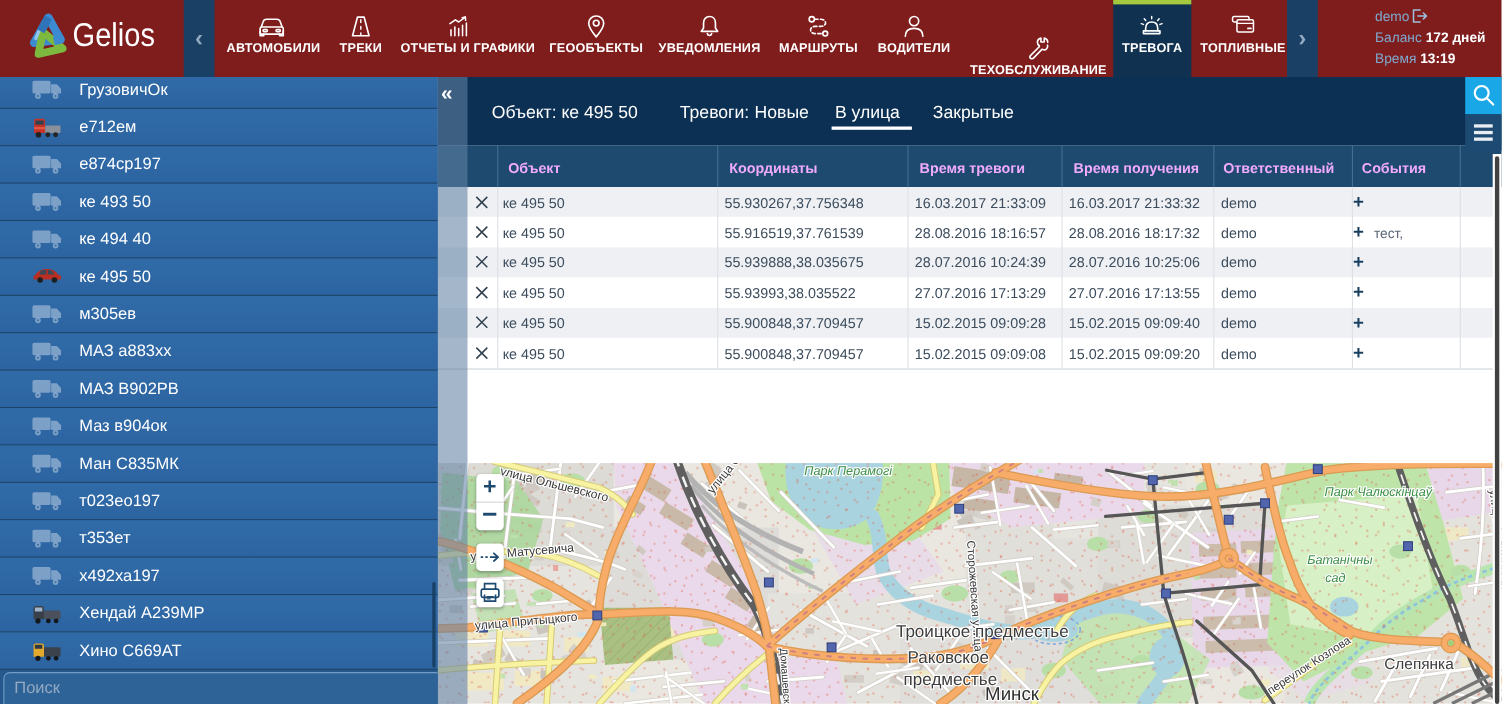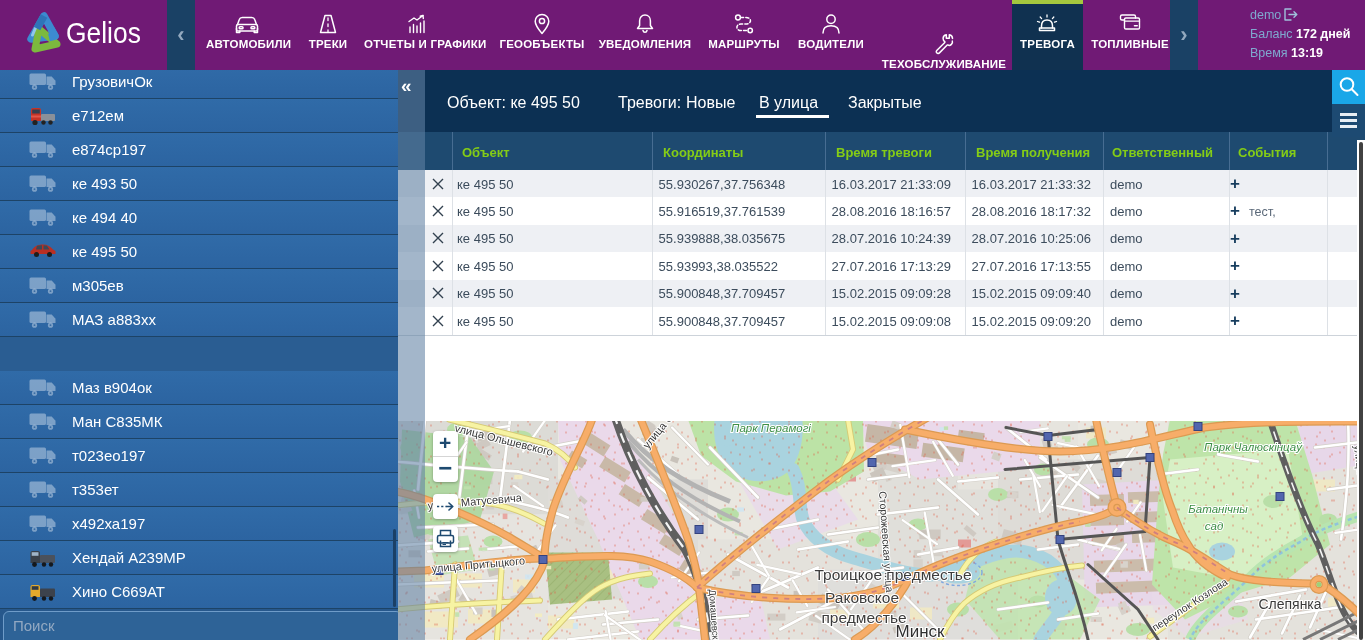--- a/index.html
+++ b/index.html
@@ -1,18 +1,18 @@
 <!DOCTYPE html>
 <html><head>
 <meta charset="utf-8">
 <style>
   html,body{margin:0;padding:0;width:1365px;height:640px;overflow:hidden;
     font-family:"Liberation Sans",sans-serif;background:#fff;}
   .abs{position:absolute;}
-  #nav{position:absolute;left:0;top:0;width:1365px;height:70px;background:#701a75;z-index:30;}
+  #nav{position:absolute;left:0;top:0;width:1365px;height:70px;background:#7f1d1d;z-index:30;}
   .navitem{position:absolute;top:0;height:70px;text-align:center;}
   .navlabel{position:absolute;top:38px;width:100%;text-align:center;color:#fff;
     font-size:11.5px;font-weight:700;letter-spacing:.2px;white-space:nowrap;}
   .navicon{position:absolute;top:11px;left:50%;margin-left:-13px;}
   .chev{position:absolute;top:0;height:70px;width:28px;background:#1a4165;color:#93a9bf;
     font-size:22px;line-height:70px;text-align:center;font-weight:700;}
   #sidebar{position:absolute;left:0;top:70px;width:398px;height:570px;background:#2a5d92;z-index:20;overflow:hidden;}
   .vrow{position:absolute;left:0;width:398px;height:33px;border-bottom:1px solid #1d4366;
     background:linear-gradient(180deg,#306ba8 0%,#2c64a1 100%);}
   .vrow .nm{position:absolute;left:72px;top:0;line-height:33px;color:#fff;font-size:15px;white-space:nowrap;}
@@ -24,21 +24,21 @@
   #splitter{position:absolute;left:398px;top:70px;width:27px;height:570px;background:rgba(96,130,164,0.58);z-index:40;}
   #splitter .cc{position:absolute;left:3px;top:5px;color:#fff;font-size:19px;font-weight:700;letter-spacing:-2px;}
   
   #phead{position:absolute;left:398px;top:70px;width:967px;height:62px;background:#0c3053;z-index:10;}
   .ph{position:absolute;color:#fff;font-size:16px;white-space:nowrap;}
   #tabline{position:absolute;left:756px;top:115px;width:73px;height:3px;background:#fff;z-index:11;}
   #btnsearch{position:absolute;left:1332px;top:69px;width:33px;height:35px;background:#1aa7e8;z-index:12;}
   #btnburger{position:absolute;left:1332px;top:104px;width:33px;height:33px;background:#1d4a72;z-index:12;}
   #btnburger i{position:absolute;left:8px;width:17px;height:2.6px;background:#e8eef4;}
   #thead{position:absolute;left:398px;top:132px;width:967px;height:38px;background:#1e4a70;z-index:10;}
-  .th{position:absolute;top:13px;color:#84cc16;font-size:13px;font-weight:700;white-space:nowrap;}
+  .th{position:absolute;top:13px;color:#f0abfc;font-size:13px;font-weight:700;white-space:nowrap;}
   .thv{position:absolute;top:0;width:1px;height:38px;background:#476d92;}
   #tbody{position:absolute;left:398px;top:170px;width:967px;height:165px;background:#fff;z-index:10;}
   .tr{position:absolute;left:0;width:967px;height:27.4px;}
   .tr.odd{background:#eef0f4;}
   .td{position:absolute;top:6.5px;color:#3c4c5c;font-size:13px;white-space:nowrap;}
   .tdv{position:absolute;top:0;width:1px;height:165px;background:#dde1e6;}
   .plus{position:absolute;left:832px;top:4px;color:#173d5e;font-size:17px;font-weight:700;line-height:19px;}
   #whitegap{position:absolute;left:398px;top:335px;width:967px;height:85px;background:#fff;z-index:10;border-top:1px solid #cdd3da;}
   
   #rsb{position:absolute;left:1357px;top:140px;width:8px;height:500px;background:#fff;z-index:45;}
@@ -243,20 +243,33 @@
         <g fill="rgba(190,208,228,0.55)">
           <rect x="0.5" y="1.5" width="16.5" height="11.5" rx="1.5"></rect>
           <path d="M17.5,4.5 h5.2 l3.8,4.2 v4.3 h-9 z"></path>
           <circle cx="5.5" cy="15.2" r="2.6"></circle>
           <circle cx="21.5" cy="15.2" r="2.6"></circle>
         </g>
         <circle cx="5.5" cy="15.2" r="0.9" fill="#3a6ca3"></circle>
         <circle cx="21.5" cy="15.2" r="0.9" fill="#3a6ca3"></circle>
       </svg>
       <div class="nm">МАЗ а883хх</div>
+    </div>
+  <div class="vrow" style="top:267px">
+      <svg width="28" height="19" viewBox="0 0 28 19">
+        <g fill="rgba(190,208,228,0.55)">
+          <rect x="0.5" y="1.5" width="16.5" height="11.5" rx="1.5"></rect>
+          <path d="M17.5,4.5 h5.2 l3.8,4.2 v4.3 h-9 z"></path>
+          <circle cx="5.5" cy="15.2" r="2.6"></circle>
+          <circle cx="21.5" cy="15.2" r="2.6"></circle>
+        </g>
+        <circle cx="5.5" cy="15.2" r="0.9" fill="#3a6ca3"></circle>
+        <circle cx="21.5" cy="15.2" r="0.9" fill="#3a6ca3"></circle>
+      </svg>
+      <div class="nm">МАЗ В902РВ</div>
     </div>
   <div class="vrow" style="top:301px">
       <svg width="28" height="19" viewBox="0 0 28 19">
         <g fill="rgba(190,208,228,0.55)">
           <rect x="0.5" y="1.5" width="16.5" height="11.5" rx="1.5"></rect>
           <path d="M17.5,4.5 h5.2 l3.8,4.2 v4.3 h-9 z"></path>
           <circle cx="5.5" cy="15.2" r="2.6"></circle>
           <circle cx="21.5" cy="15.2" r="2.6"></circle>
         </g>
         <circle cx="5.5" cy="15.2" r="0.9" fill="#3a6ca3"></circle>

